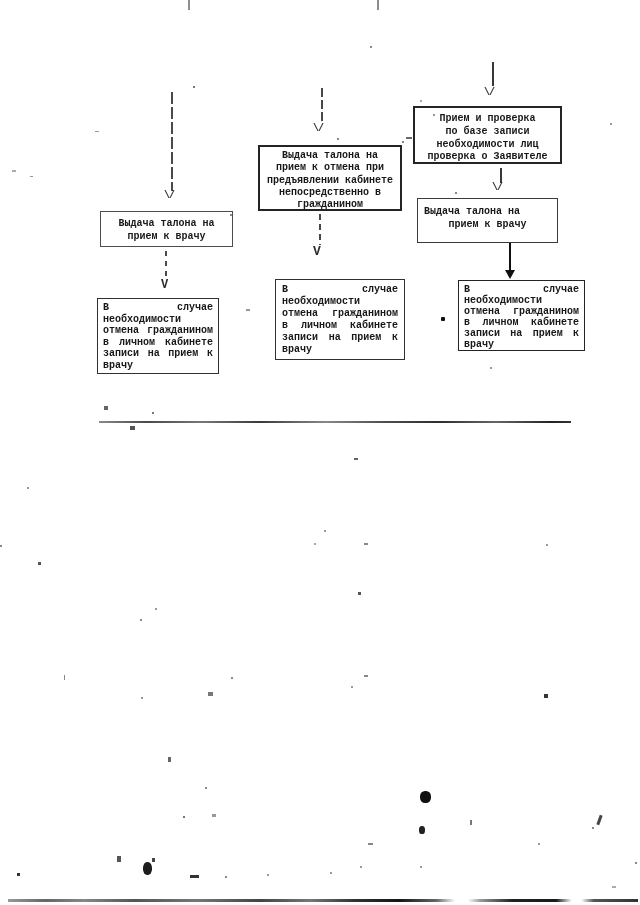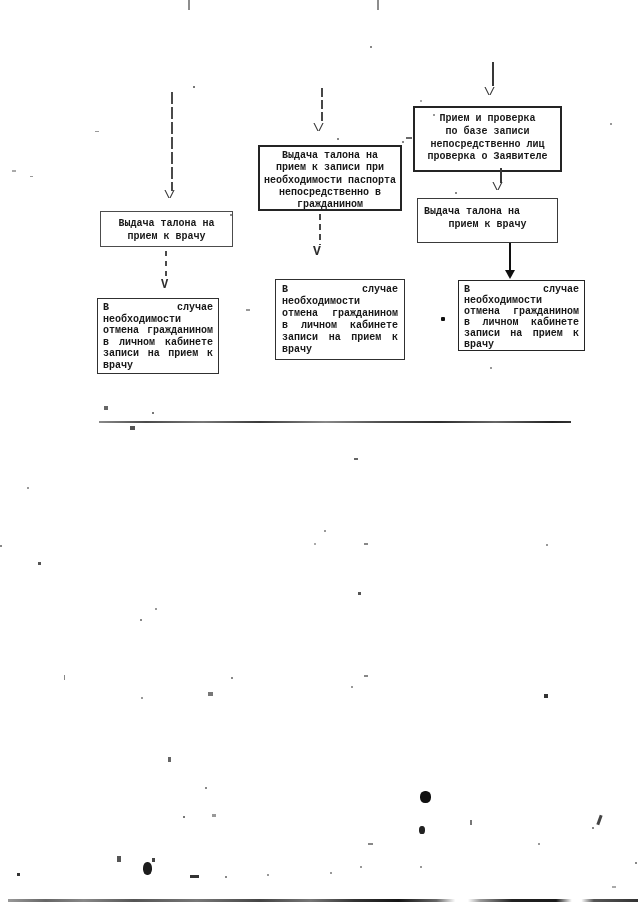--- a/index.html
+++ b/index.html
@@ -15,21 +15,21 @@
   }
   .ln{white-space:nowrap;}
   .cl{text-align:center;}
   .jl{text-align:justify;text-align-last:justify;}
   .ll{text-align:left;}
 
   #box-l1{left:100px;top:211px;width:133px;height:36px;border:1.5px solid #4c4c4c;padding-top:5px;line-height:13px;}
   #box-l2{left:97px;top:298px;width:122px;height:76px;border:1.5px solid #303030;padding:3px 5px;line-height:11.6px;}
   #box-m1{left:258px;top:145px;width:144px;height:66px;border:2px solid #242424;padding-top:3px;line-height:12.3px;}
   #box-m2{left:275px;top:279px;width:130px;height:81px;border:1.5px solid #303030;padding:4px 6px;line-height:12.1px;}
-  #box-r1{left:413px;top:106px;width:149px;height:66px;border:2px solid #242424;padding-top:5px;line-height:12.8px;}
+  #box-r1{left:413px;top:106px;width:149px;height:58px;border:2px solid #242424;padding-top:5px;line-height:12.8px;}
   #box-r2{left:417px;top:198px;width:141px;height:45px;border:1.5px solid #3a3a3a;padding:6px 6px 0 6px;line-height:13px;}
   #box-r3{left:458px;top:280px;width:127px;height:71px;border:1.5px solid #242424;padding:3px 5px;line-height:11.1px;}
 
   
   .vline{position:absolute;width:2px;}
   #arr-l-top{left:171px;top:92px;height:99px;
     background:repeating-linear-gradient(180deg,#4a4a4a 0 12px,rgba(0,0,0,0) 12px 15px);}
   #arr-l-mid{left:165px;top:251px;height:29px;
     background:repeating-linear-gradient(180deg,#4a4a4a 0 5px,rgba(0,0,0,0) 5px 10px);}
   #arr-m-top{left:321px;top:88px;height:35px;
@@ -92,22 +92,22 @@
     <div class="ln jl">в личном кабинете</div>
     <div class="ln jl">записи на прием к</div>
     <div class="ln ll">врачу</div>
   </div>
 
   <div class="vline" id="arr-m-top"></div>
   <span class="chev" id="chv-m-top">\/</span>
 
   <div class="box" id="box-m1">
     <div class="ln cl">Выдача талона на</div>
-    <div class="ln cl">прием к записи при</div>
-    <div class="ln cl">необходимости паспорта</div>
+    <div class="ln cl">прием к отмена при</div>
+    <div class="ln cl">предъявлении кабинете</div>
     <div class="ln cl">непосредственно в</div>
     <div class="ln cl">гражданином</div>
   </div>
 
   <div class="vline" id="arr-m-mid"></div>
   <span class="chev" id="chv-m-mid">V</span>
 
   <div class="box" id="box-m2">
     <div class="ln jl">В случае</div>
     <div class="ln ll">необходимости</div>
@@ -116,21 +116,21 @@
     <div class="ln jl">записи на прием к</div>
     <div class="ln ll">врачу</div>
   </div>
 
   <div class="vline" id="arr-r-top"></div>
   <span class="chev" id="chv-r-top">\/</span>
 
   <div class="box" id="box-r1">
     <div class="ln cl">Прием и проверка</div>
     <div class="ln cl">по базе записи</div>
-    <div class="ln cl">непосредственно лиц</div>
+    <div class="ln cl">необходимости лиц</div>
     <div class="ln cl">проверка о Заявителе</div>
   </div>
 
   <div class="vline" id="arr-r-mid"></div>
   <span class="chev" id="chv-r-mid">\/</span>
 
   <div class="box" id="box-r2">
     <div class="ln ll">Выдача талона на</div>
     <div class="ln cl">прием  к врачу</div>
   </div>

